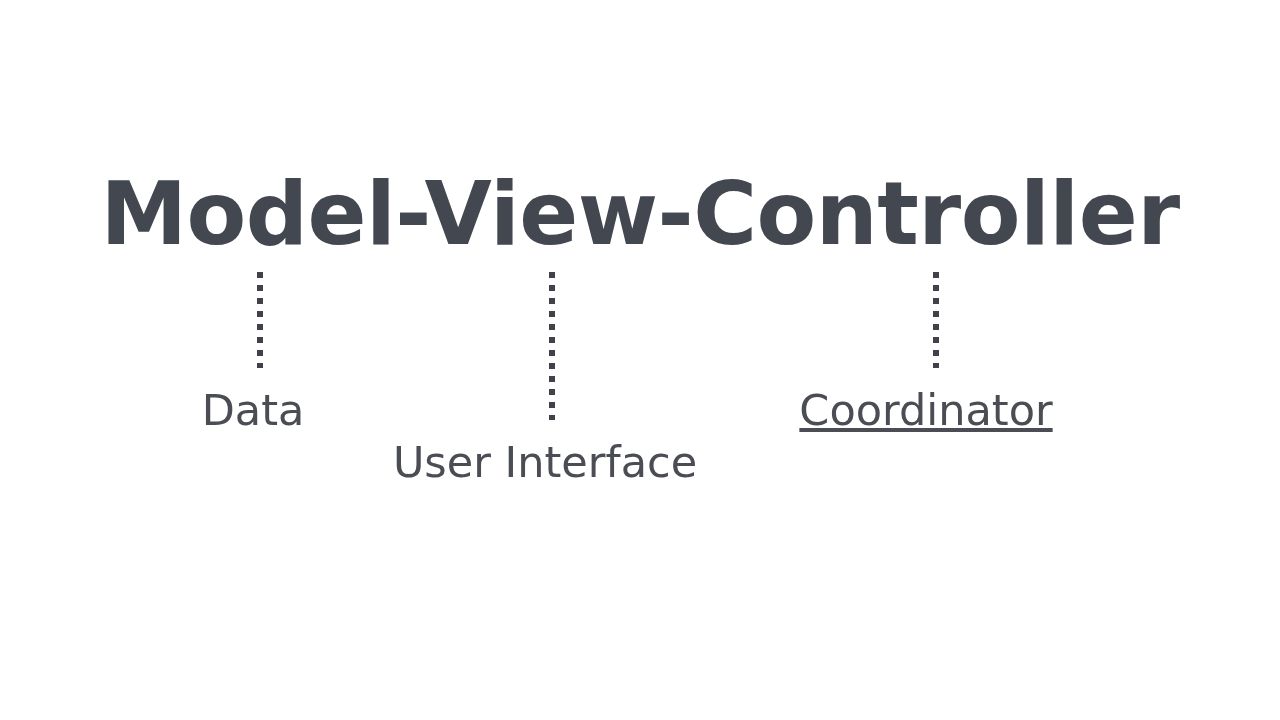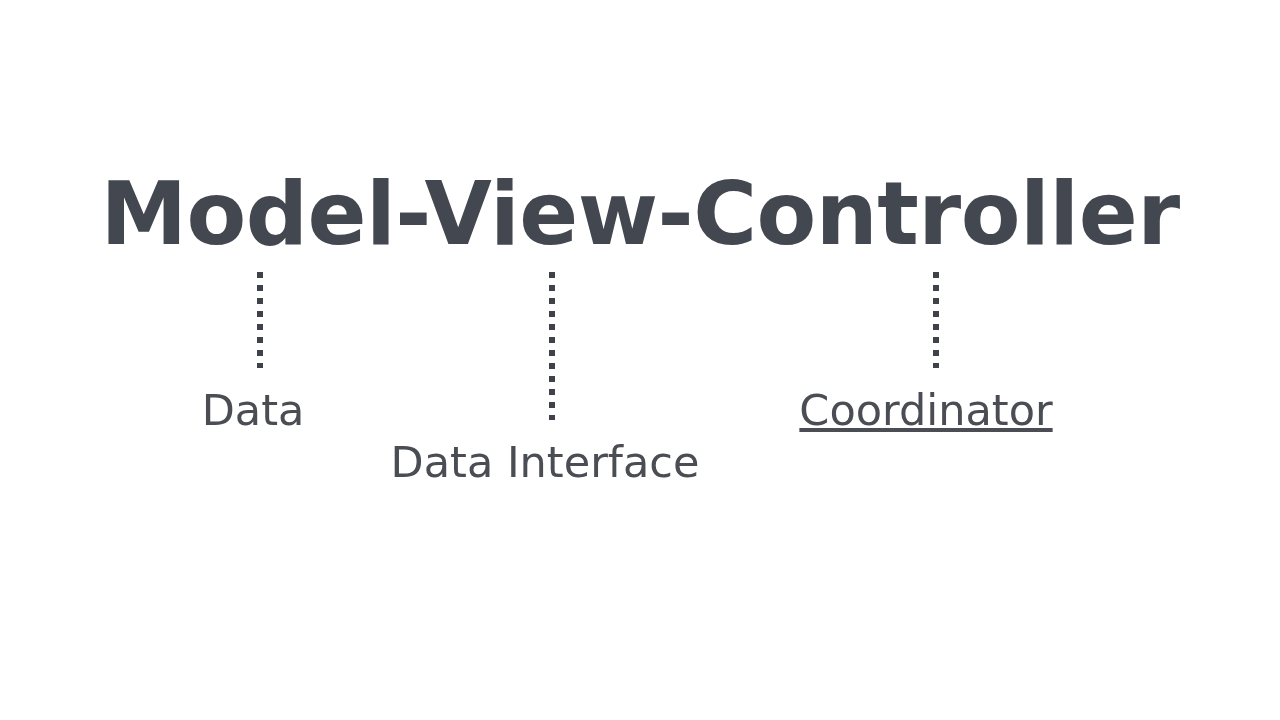--- a/index.html
+++ b/index.html
@@ -81,17 +81,17 @@
   <div id="diagram-title">Model-View-Controller</div>
 
   <div class="connector" id="connector-model"></div>
 
   <div class="connector" id="connector-view"></div>
 
   <div class="connector" id="connector-controller"></div>
 
   <div class="leaf-label" id="label-data">Data</div>
 
-  <div class="leaf-label" id="label-user-interface">Data Interface</div>
+  <div class="leaf-label" id="label-user-interface">User Interface</div>
 
   <div class="leaf-label" id="label-coordinator">Coordinator</div>
 
 </div>
 
 </body></html>

